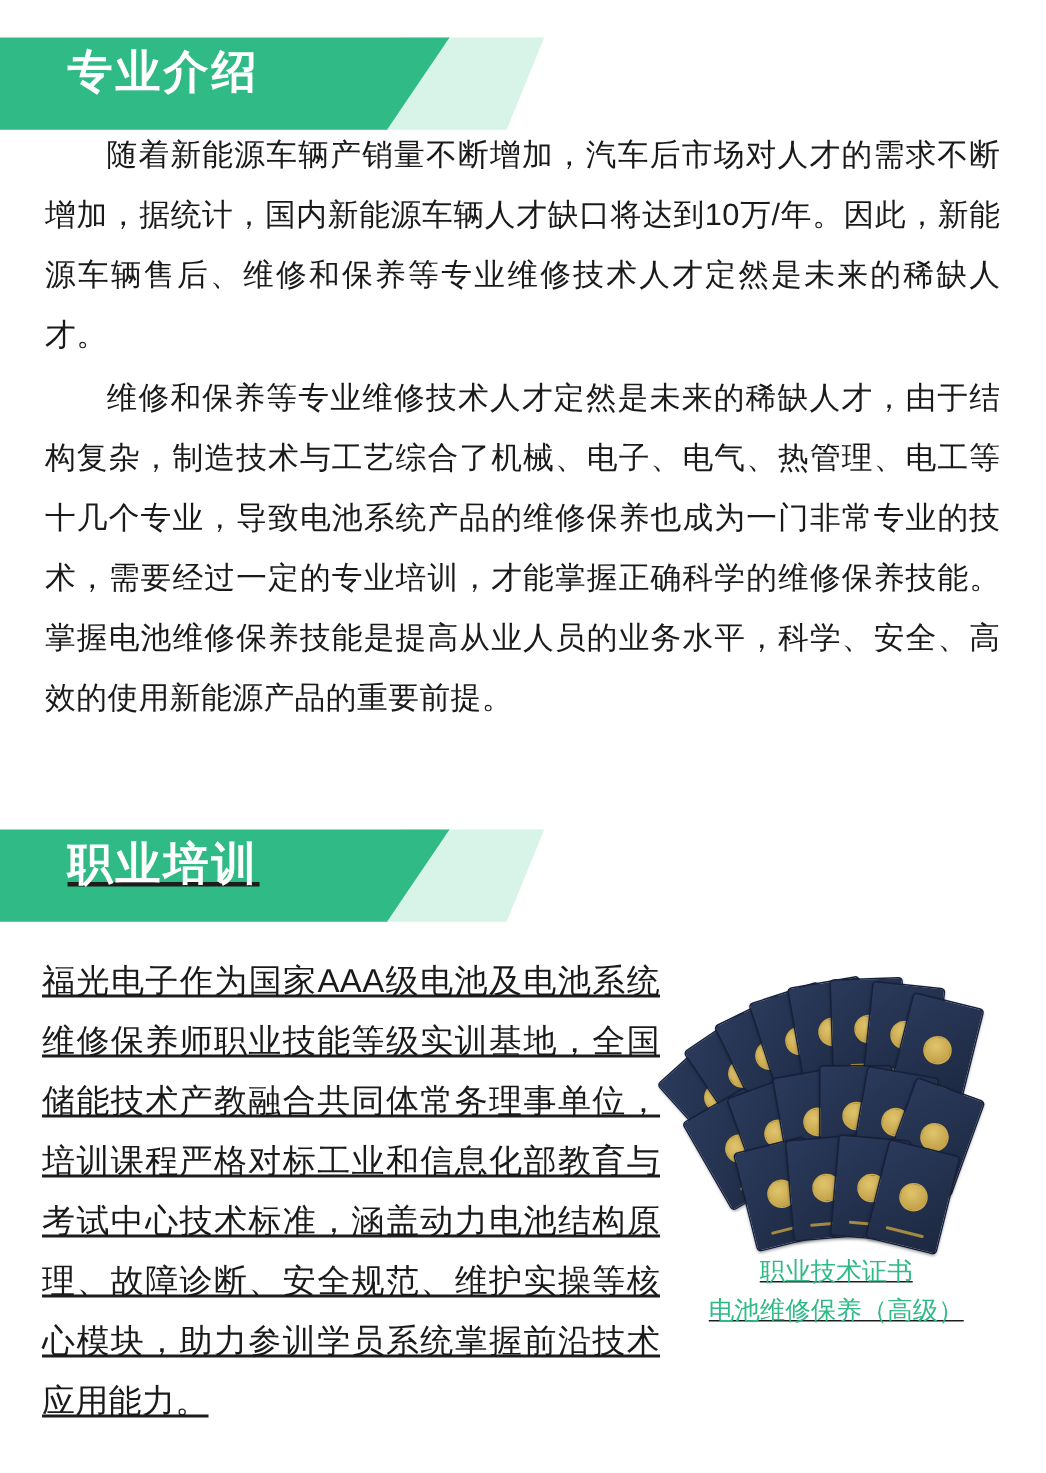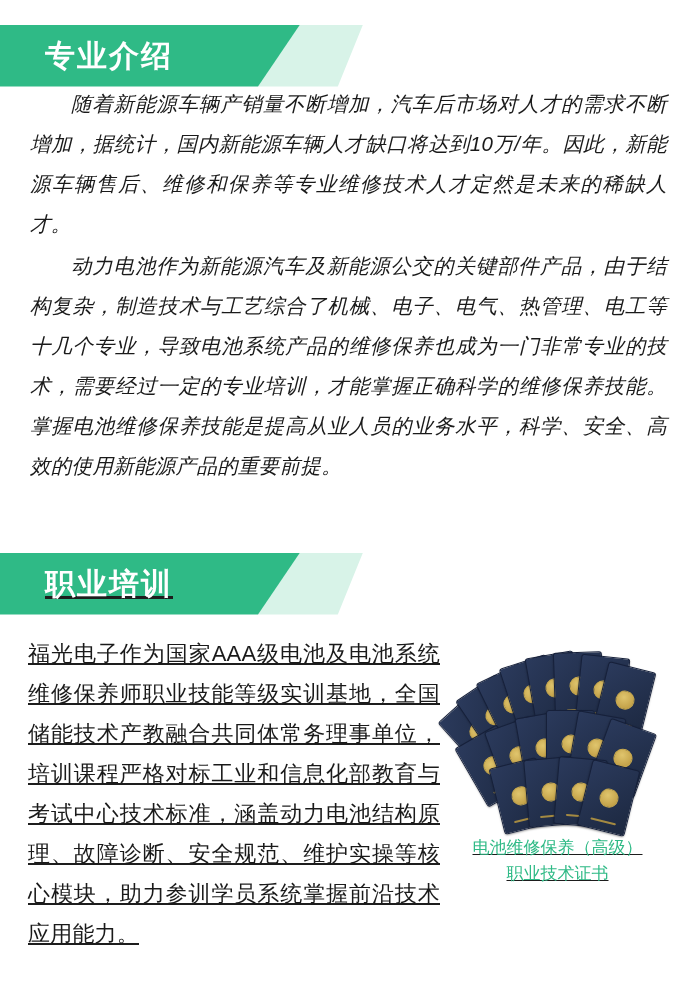--- a/index.html
+++ b/index.html
@@ -29,20 +29,21 @@
     height: 62px;
     margin: 0 0 0 0;
     display: flex;
     align-items: center;
   }
   .banner-shape {
     position: relative;
     height: 49px;
     width: 340px;
     display: flex;
+    align-items: center;
     margin-top: 36px;
   }
   .banner-main {
     position: absolute;
     left: 0;
     top: 0;
     height: 62px;
     width: 300px;
     background: #2fba86;
     clip-path: polygon(0 0, 100% 0, 86% 100%, 0 100%);
@@ -65,21 +66,20 @@
     font-size: 30px;
     font-weight: bold;
     letter-spacing: 2px;
     line-height: 62px;
   }
 
   
   .body-block {
     padding: 0 30px 0 30px;
     margin-top: 22px;
-    font-style: italic;
   }
   .para {
     font-size: 20.5px;
     line-height: 40px;
     text-align: justify;
     text-indent: 2em;
     letter-spacing: 0.3px;
     margin: 0 0 2px 0;
     color: #1a1a1a;
   }
@@ -167,21 +167,21 @@
   <div class="section-banner">
     <div class="banner-shape">
       <div class="banner-tail"></div>
       <div class="banner-main"></div>
       <div class="banner-title">专业介绍</div>
     </div>
   </div>
 
   <div class="body-block">
     <p class="para">随着新能源车辆产销量不断增加，汽车后市场对人才的需求不断增加，据统计，国内新能源车辆人才缺口将达到10万/年。因此，新能源车辆售后、维修和保养等专业维修技术人才定然是未来的稀缺人才。</p>
-    <p class="para">动力电池作为新能源汽车及新能源公交的关键部件产品，由于结构复杂，制造技术与工艺综合了机械、电子、电气、热管理、电工等十几个专业，导致电池系统产品的维修保养也成为一门非常专业的技术，需要经过一定的专业培训，才能掌握正确科学的维修保养技能。掌握电池维修保养技能是提高从业人员的业务水平，科学、安全、高效的使用新能源产品的重要前提。</p>
+    <p class="para">维修和保养等专业维修技术人才定然是未来的稀缺人才，由于结构复杂，制造技术与工艺综合了机械、电子、电气、热管理、电工等十几个专业，导致电池系统产品的维修保养也成为一门非常专业的技术，需要经过一定的专业培训，才能掌握正确科学的维修保养技能。掌握电池维修保养技能是提高从业人员的业务水平，科学、安全、高效的使用新能源产品的重要前提。</p>
   </div>
 
   <div class="training-wrap">
     <div class="section-banner">
       <div class="banner-shape">
         <div class="banner-tail"></div>
         <div class="banner-main"></div>
         <div class="banner-title">职业培训</div>
       </div>
     </div>
@@ -261,20 +261,20 @@
               <span class="seal"></span>
               <span class="line"></span>
             </div>
           <div class="cert" style="left:134px;top:118px; transform:rotate(14deg);">
               <span class="seal"></span>
               <span class="line"></span>
             </div>
         </div>
 
         <div class="cert-caption">
+          <div>职业技术证书</div>
           <div>电池维修保养（高级）</div>
-          <div>职业技术证书</div>
         </div>
       </div>
     </div>
   </div>
 
 </div>
 
 </body></html>

